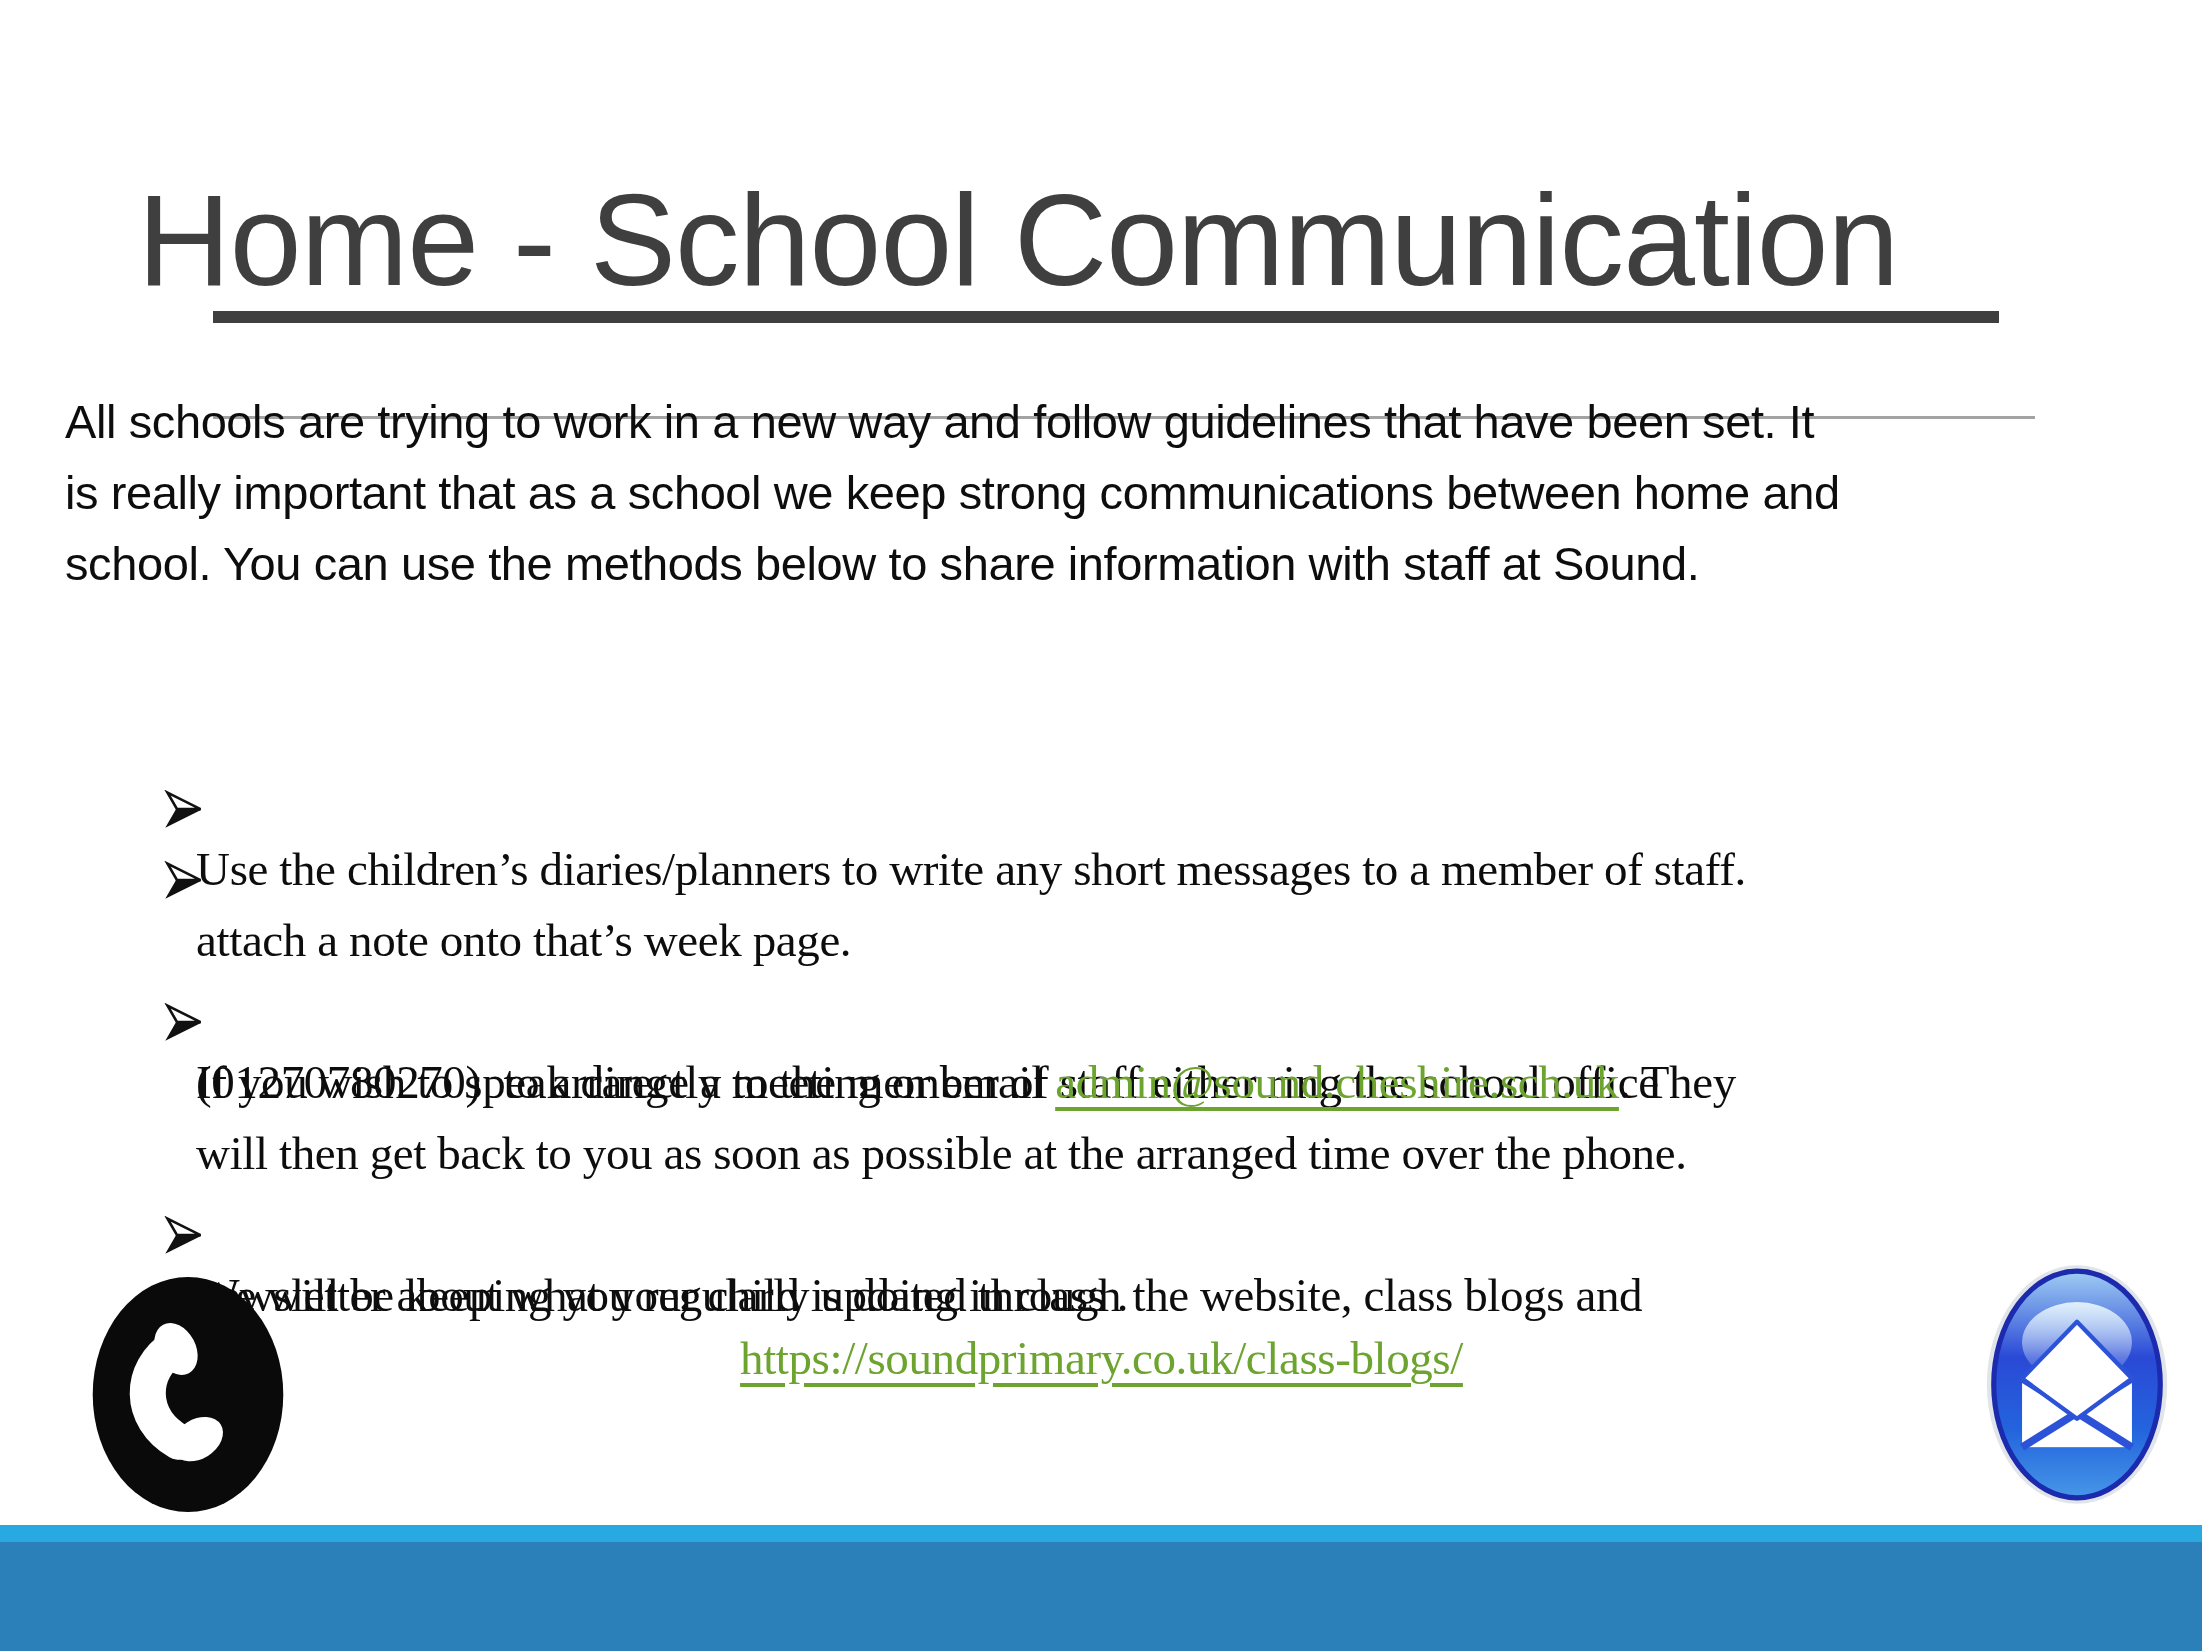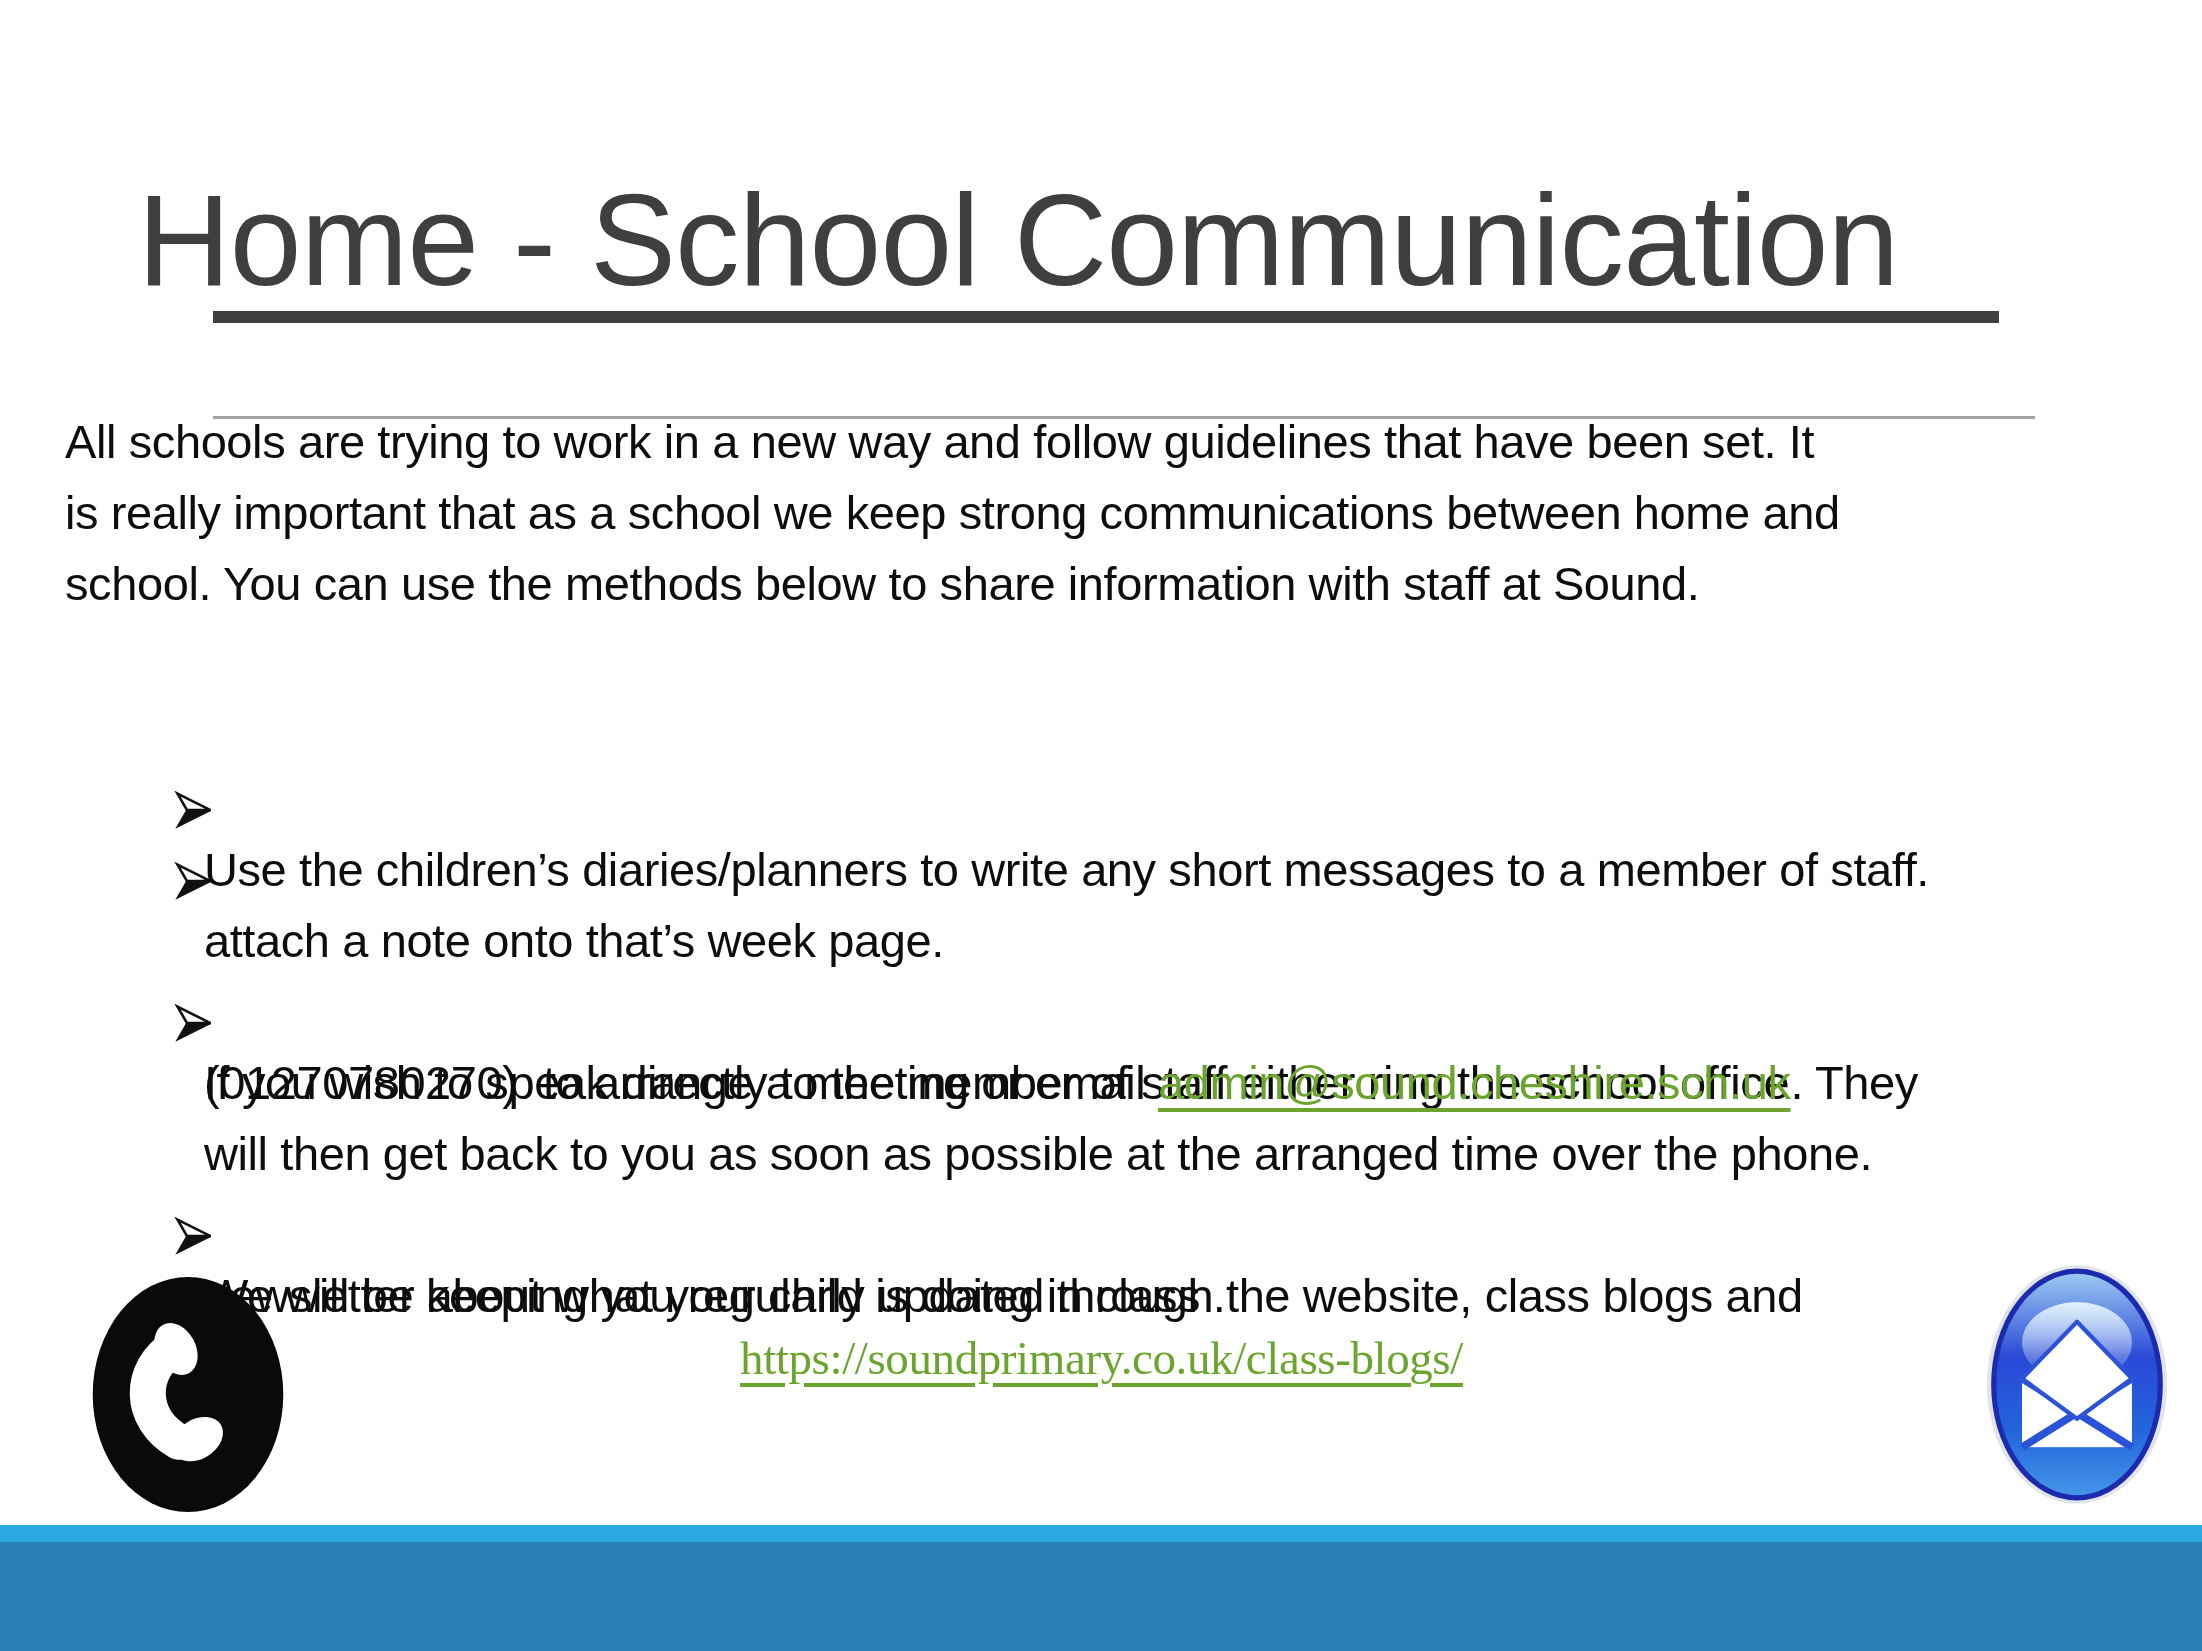--- a/index.html
+++ b/index.html
@@ -24,31 +24,31 @@
   .title-underline{
     position:absolute;left:213px;top:311px;width:1786px;height:12px;
     background:#3f3f3f;
   }
   .thin-divider{
     position:absolute;left:213px;top:416px;width:1822px;height:3.4px;
     background:#a3a3a3;
   }
   
   .para{
-    position:absolute;left:65px;top:406px;
+    position:absolute;left:65px;top:386px;
   }
   .txtline{
     height:71px;line-height:71px;
     font-size:47px;letter-spacing:-0.4px;
     white-space:pre;
   }
   .bullets{
     position:absolute;left:73px;top:692px;
   }
-  .bline{position:relative;padding-left:55px;}
+  .bline{position:relative;padding-left:55px;font-family:Liberation Serif, serif;}
   .marker{
     position:absolute;left:0;top:15.5px;width:40px;height:40px;
   }
   .link-green{
     color:#6CA42F;
     text-decoration:underline;
     text-decoration-color:#6CA42F;
     text-decoration-thickness:4.3px;
     text-underline-offset:8.6px;
     cursor:pointer;

